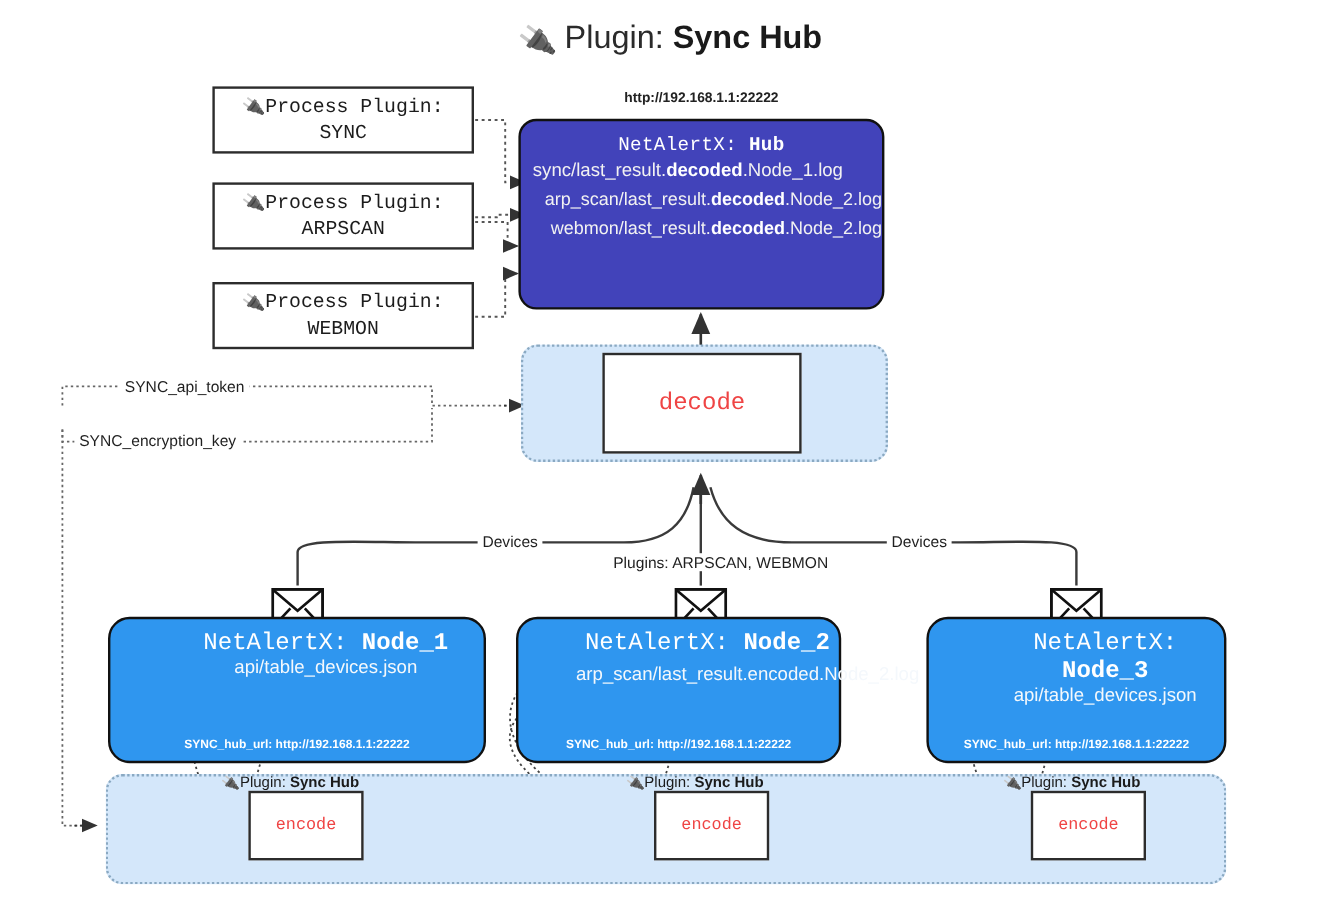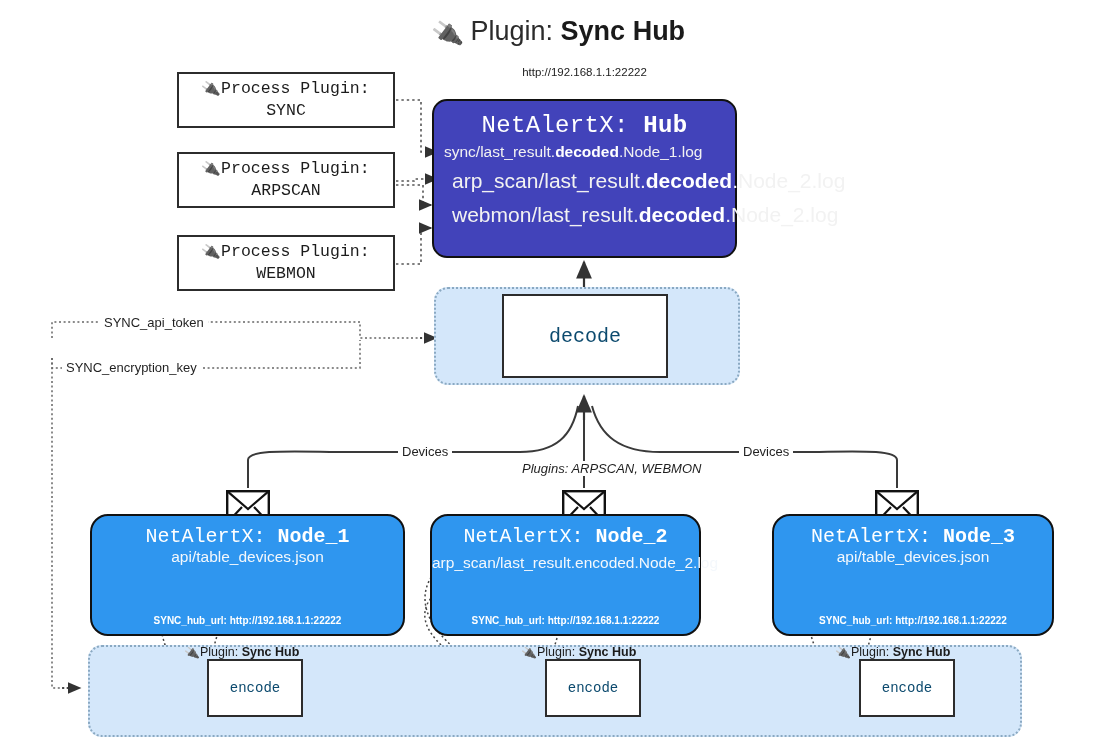--- a/index.html
+++ b/index.html
@@ -25,47 +25,47 @@
   .pbox .r1{white-space:nowrap;}
   .pbox .r1 .pico{font-family:"Liberation Sans",sans-serif;font-size:15px;
                   display:inline-block;transform:rotate(-8deg);vertical-align:-1px;}
   .pbox .r2{white-space:nowrap;}
 
   
   .hub{position:absolute;left:432px;top:99px;width:305px;height:159px;
        background:#4243ba;border:2px solid #111;border-radius:15px;box-sizing:border-box;
        color:#ffffff;}
   .hub .hdr{text-align:center;margin-top:11px;font-family:"Liberation Mono",monospace;
-            font-size:24px;letter-spacing:.3px;}
+            font-size:16px;letter-spacing:.3px;}
   .hub .hdr b{font-weight:bold;}
   .hub .line{font-size:15.5px;line-height:1.62;padding-left:10px;white-space:nowrap;
              color:#f2f2f2;}
   .hub .line b{font-weight:bold;color:#ffffff;}
-  .hub .line.wide{font-size:21px;padding-left:18px;text-align:right;}
-  .huburl{position:absolute;left:432px;top:66px;width:305px;text-align:center;
-          font-size:11.5px;font-weight:normal;color:#222;}
+  .hub .line.wide{font-size:15px;padding-left:18px;text-align:right;}
+  .huburl{position:absolute;left:432px;top:76px;width:305px;text-align:center;
+          font-size:11.5px;font-weight:bold;color:#222;}
 
   
   .lblue{position:absolute;background:#d4e7fa;border:2.4px dotted #8aa9c2;
          border-radius:14px;box-sizing:border-box;}
 
   
   .codebox{position:absolute;background:#ffffff;border:2px solid #2c2c2c;
            box-sizing:border-box;display:flex;align-items:center;justify-content:center;
-           font-family:"Liberation Mono",monospace;color:#0c4a6e;}
+           font-family:"Liberation Mono",monospace;color:#ef4444;}
   #decode-box{left:502px;top:294px;width:166px;height:84px;font-size:20px;}
   .encode-box{top:659px;width:96px;height:58px;font-size:14px;}
 
   .plugtag{position:absolute;font-size:12.5px;color:#1b1b1b;white-space:nowrap;}
   .plugtag .pico{display:inline-block;transform:rotate(-8deg);font-size:12px;vertical-align:-1px;}
   .plugtag b{font-weight:bold;}
 
   
   .node{position:absolute;top:514px;height:122px;background:#2f96ef;
-        border:2.5px solid #111;border-radius:18px;box-sizing:border-box;color:#fff;}
+        border:2.5px solid #111;border-radius:18px;box-sizing:border-box;color:#fff;padding-left:48px;}
   .node .hdr{text-align:center;margin-top:9px;font-family:"Liberation Mono",monospace;
              font-size:20px;}
   .node .hdr b{font-weight:bold;}
   .node .ln{text-align:center;font-size:15.5px;color:#f4f8fc;white-space:nowrap;}
   .node .ln.tight{margin-top:6px;}
   .node .url{position:absolute;left:0;bottom:8px;width:100%;text-align:center;
              font-size:10px;font-weight:bold;color:#ffffff;white-space:nowrap;}
 
   
   .env{position:absolute;width:44px;height:34px;}
@@ -176,21 +176,21 @@
     </div>
   </div>
 
   <div class="lblue" style="left:434px;top:287px;width:306px;height:98px;"></div>
   <div class="codebox" id="decode-box">decode</div>
 
   <div class="elabel" style="left:100px;top:315px;">SYNC_api_token</div>
   <div class="elabel" style="left:62px;top:360px;">SYNC_encryption_key</div>
 
   <div class="elabel" style="left:398px;top:444px;">Devices</div>
-  <div class="elabel" style="left:518px;top:461px;font-style:italic;">Plugins: ARPSCAN, WEBMON</div>
+  <div class="elabel" style="left:507px;top:461px;">Plugins: ARPSCAN, WEBMON</div>
   <div class="elabel" style="left:739px;top:444px;">Devices</div>
 
   <div class="env" style="left:226px;top:490px;">
     <svg viewBox="0 0 44 34" width="44" height="34">
       <rect x="1.2" y="1.2" width="41.6" height="31.6" fill="#fff" stroke="#111" stroke-width="2.4"></rect>
       <path d="M1.2,1.2 L22,19 L42.8,1.2 M1.2,32.8 L16,17 M42.8,32.8 L28,17" fill="none" stroke="#111" stroke-width="2.2"></path>
     </svg>
   </div>
   <div class="env" style="left:562px;top:490px;">
     <svg viewBox="0 0 44 34" width="44" height="34">
@@ -214,21 +214,21 @@
   </div>
 
   <div class="node" style="left:430px;width:271px;">
     <div class="hdr">
       <span>NetAlertX:</span> <b>Node_2</b>
     </div>
     <div class="ln tight">arp_scan/last_result.encoded.Node_2.log</div>
     <div class="url">SYNC_hub_url: http://192.168.1.1:22222</div>
   </div>
 
-  <div class="node" style="left:772px;width:282px;">
+  <div class="node" style="left:772px;width:250px;">
     <div class="hdr">
       <span>NetAlertX:</span> <b>Node_3</b>
     </div>
     <div class="ln">api/table_devices.json</div>
     <div class="url">SYNC_hub_url: http://192.168.1.1:22222</div>
   </div>
 
   <div class="lblue" style="left:88px;top:645px;width:934px;height:92px;"></div>
 
   <div class="plugtag" style="left:185px;top:645px;">

